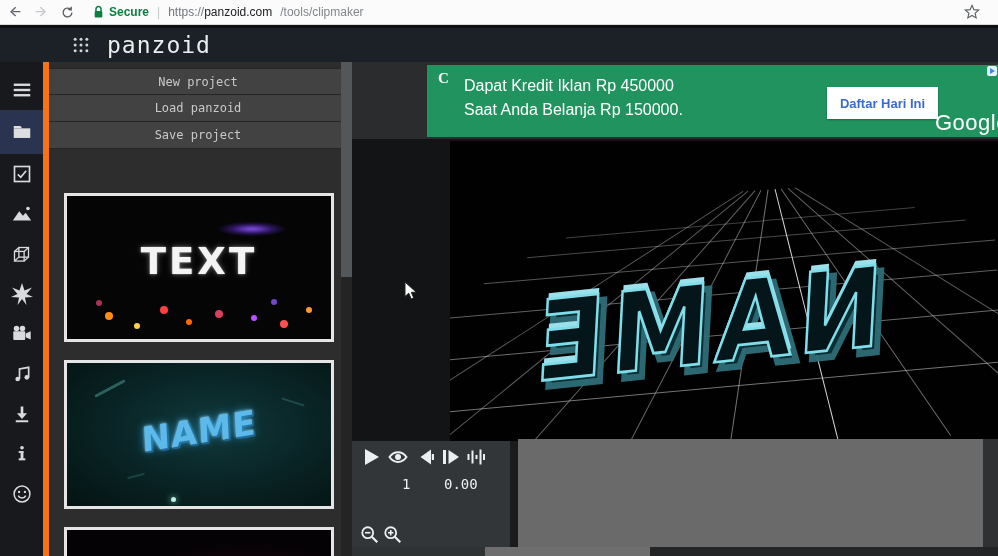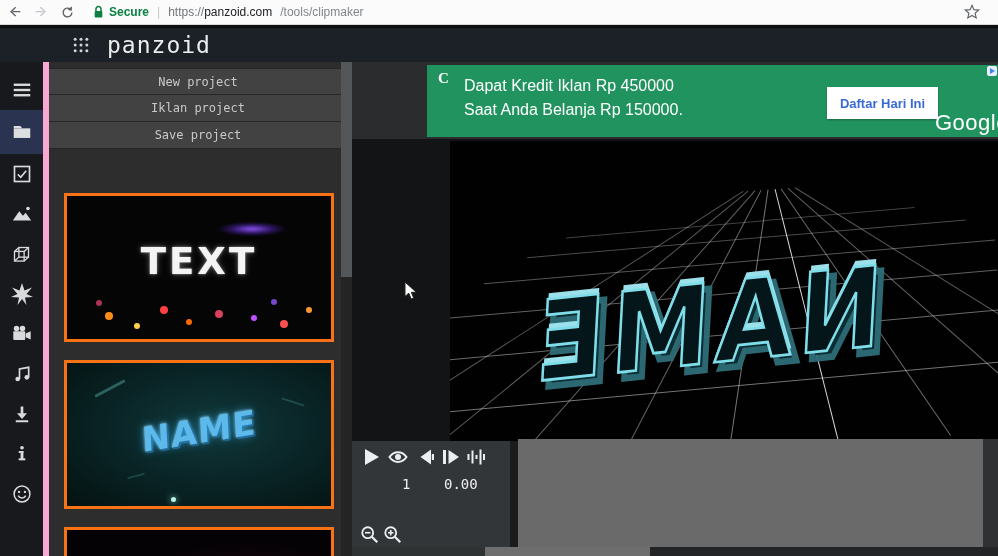--- a/index.html
+++ b/index.html
@@ -1,19 +1,19 @@
 <!DOCTYPE html>
 <html><head>
 <meta charset="utf-8">
 <style>
   * { margin:0; padding:0; box-sizing:border-box; }
   html,body { background:#000; }
   #app {
     position:relative; width:998px; height:556px; overflow:hidden;
-    font-family:"Liberation Sans", sans-serif; background:#f9a8d4;
+    font-family:"Liberation Sans", sans-serif; background:#f97316;
   }
   
   .browser-bar { position:absolute; left:0; top:0; width:998px; height:25px;
     background:#fbfbfb; border-bottom:1px solid #d9d9d9; display:flex; align-items:center; }
   .nav-btn { width:22px; height:22px; display:flex; align-items:center; justify-content:center; margin-left:4px; }
   .omni { display:flex; align-items:center; margin-left:14px; font-size:12px; }
   .secure-label { color:#0b8043; font-weight:bold; margin-left:4px; }
   .omni-sep { color:#c6c6c6; margin:0 8px; }
   .url-scheme { color:#70757a; }
   .url-domain { color:#202124; font-weight:normal; }
@@ -29,21 +29,21 @@
   
   .sidebar { position:absolute; left:0; top:62px; width:43px; height:494px; background:#17191c; }
   .side-item { width:43px; height:40px; display:flex; align-items:center; justify-content:center; cursor:pointer; }
   .side-item.first { margin-top:8px; }
   .side-item.selected { background:#2a3450; height:44px; }
   
   .menu-panel { position:absolute; left:49px; top:62px; width:298px; height:494px; background:#2d2d2d; overflow:hidden; }
   .menu-btn { display:block; width:100%; height:27px; background:#424242; border:none; border-bottom:1px solid #262626;
     color:#c9c9c9; font-family:"DejaVu Sans Mono", monospace; font-size:12px; text-align:center; cursor:pointer; }
   .menu-btn:first-child { margin-top:6px; border-top:1px solid #262626; }
-  .thumb-box { position:absolute; left:15px; width:270px; height:149px; background:#000; border:3px solid #f97316; overflow:hidden; }
+  .thumb-box { position:absolute; left:15px; width:270px; height:149px; background:#000; border:3px solid #e5e5e5; overflow:hidden; }
   .thumb1 { top:131px; }
   .thumb2 { top:298px; }
   .thumb3 { top:465px; height:120px; }
   .t1-bg { position:absolute; inset:0; background:#050505; }
   .t1-flare { position:absolute; left:150px; top:26px; width:70px; height:14px; border-radius:50%;
     background:radial-gradient(ellipse, rgba(150,90,255,.95) 0%, rgba(90,40,200,.5) 40%, transparent 70%); filter:blur(1px); }
   .t1-text { position:absolute; left:0; right:0; top:44px; text-align:center; color:#f4f4f4;
     font-family:"DejaVu Sans", sans-serif; font-weight:bold; font-size:37px; letter-spacing:3px;
     text-shadow:0 0 2px #999, 0 0 6px rgba(255,255,255,.35); }
   .t1-bokeh { position:absolute; left:0; top:0; width:4px; height:4px; border-radius:50%;
@@ -229,21 +229,21 @@
         <circle cx="12" cy="12" r="9.5" fill="none" stroke="#d8dadc" stroke-width="1.8"></circle>
         <circle cx="8.5" cy="9.5" r="1.4" fill="#d8dadc"></circle>
           <circle cx="15.5" cy="9.5" r="1.4" fill="#d8dadc"></circle>
         <path d="M7.5 14a5 5 0 0 0 9 0" fill="none" stroke="#d8dadc" stroke-width="1.8"></path>
       </svg>
     </div>
   </div>
 
   <div class="menu-panel">
     <button class="menu-btn">New project</button>
-    <button class="menu-btn">Iklan project</button>
+    <button class="menu-btn">Load panzoid</button>
     <button class="menu-btn">Save project</button>
 
     <div class="thumb-box thumb1">
       <div class="t1-bg"></div>
       <div class="t1-flare"></div>
       <div class="t1-text">TEXT</div>
       <div class="t1-bokeh"></div>
     </div>
 
     <div class="thumb-box thumb2">

